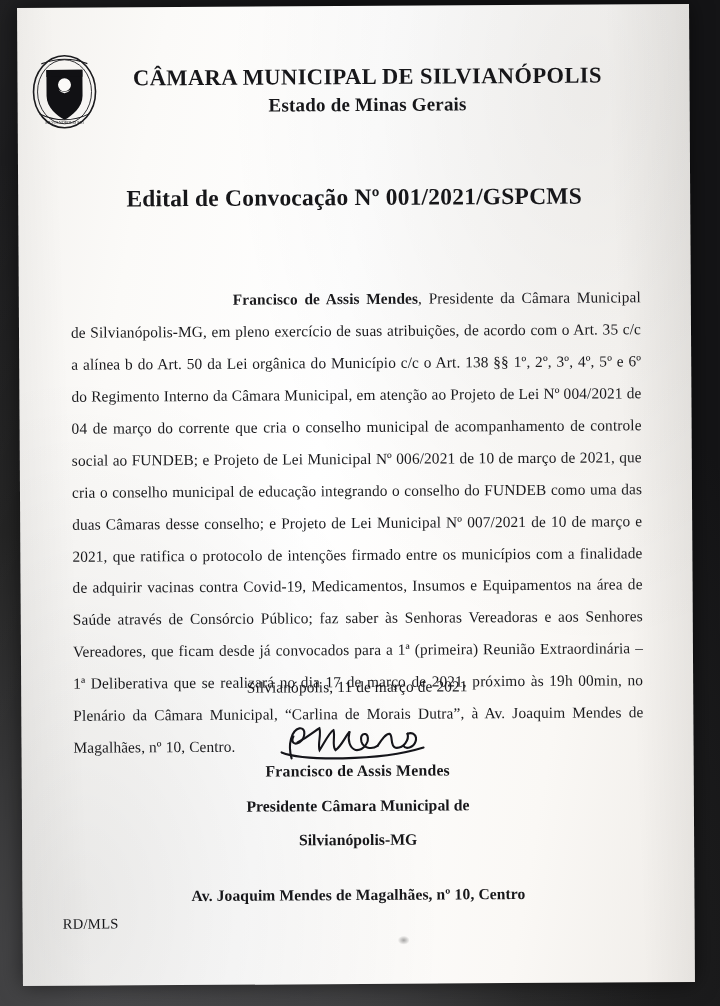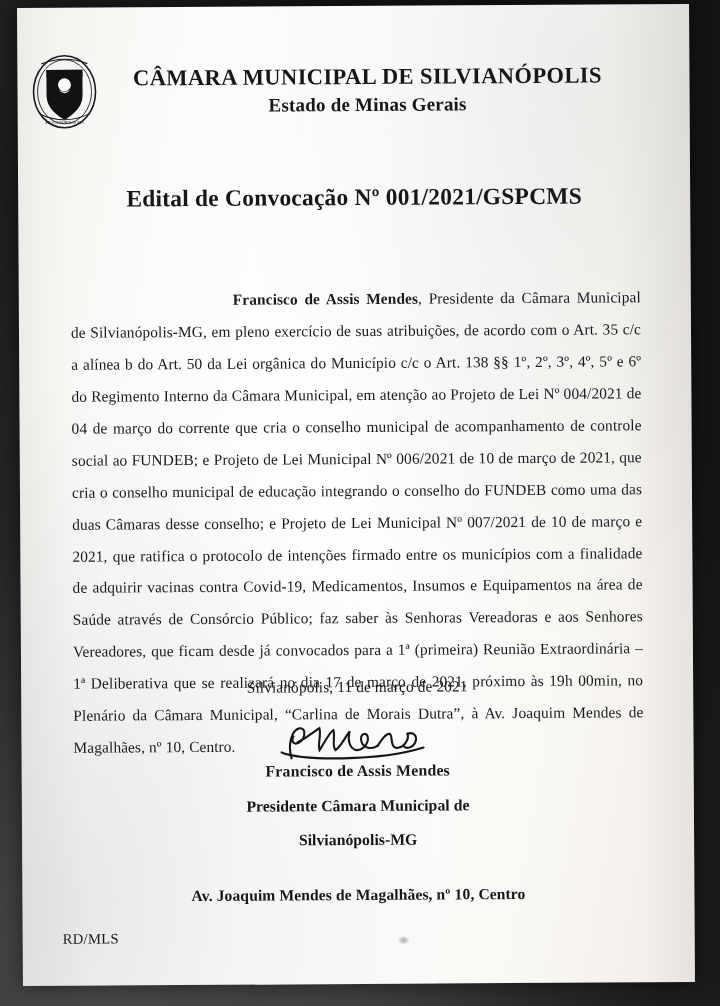--- a/index.html
+++ b/index.html
@@ -181,21 +181,20 @@
     font-size: 15.6px;
     font-weight: bold;
     letter-spacing: 0.1px;
   }
   .footer-ref {
     position: absolute;
     left: 40px;
     top: 908px;
     font-size: 14.6px;
     letter-spacing: 0.3px;
-    margin-top: 15px;
   }
   .smudge {
     position: absolute;
     left: 375px;
     top: 930px;
     width: 12px;
     height: 9px;
     background: radial-gradient(ellipse, rgba(60,60,60,0.45) 0%, rgba(120,120,120,0) 70%);
   }
 </style>

